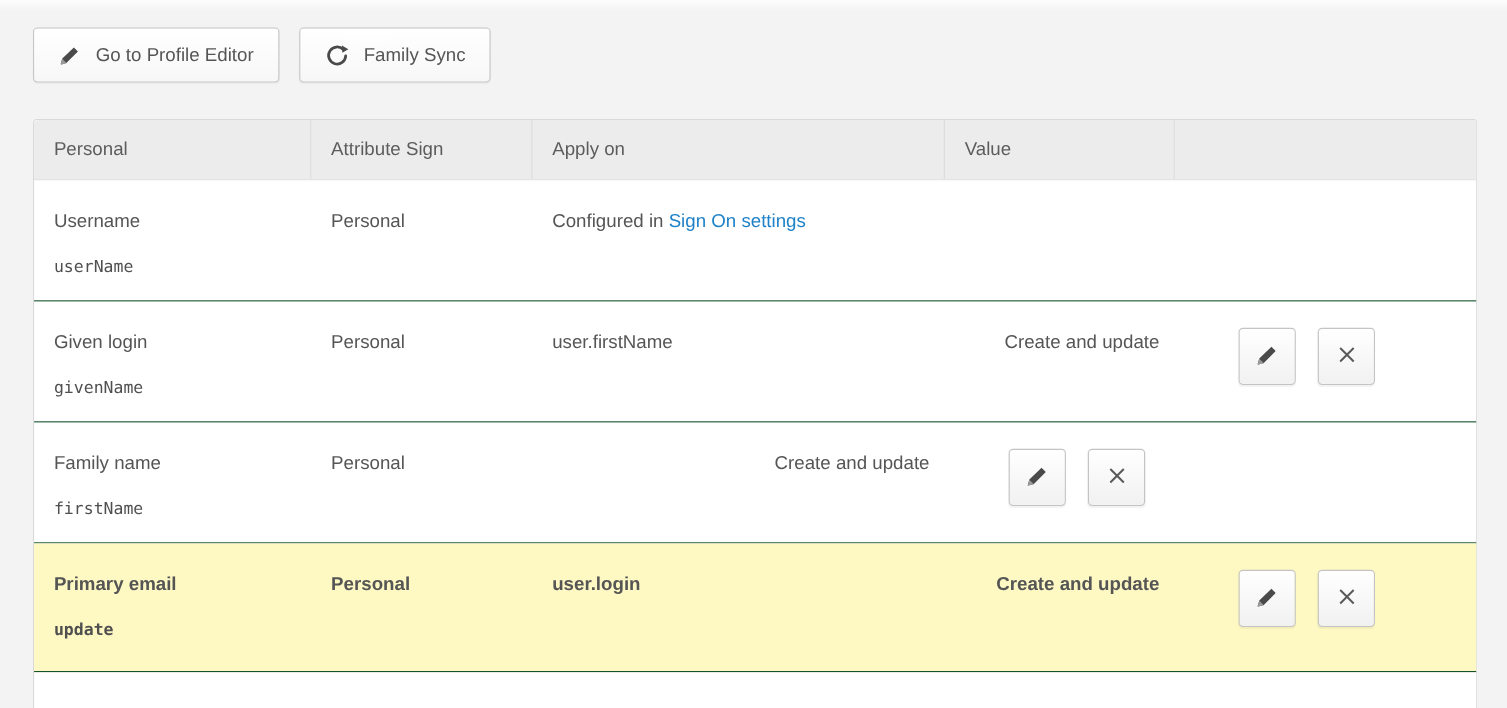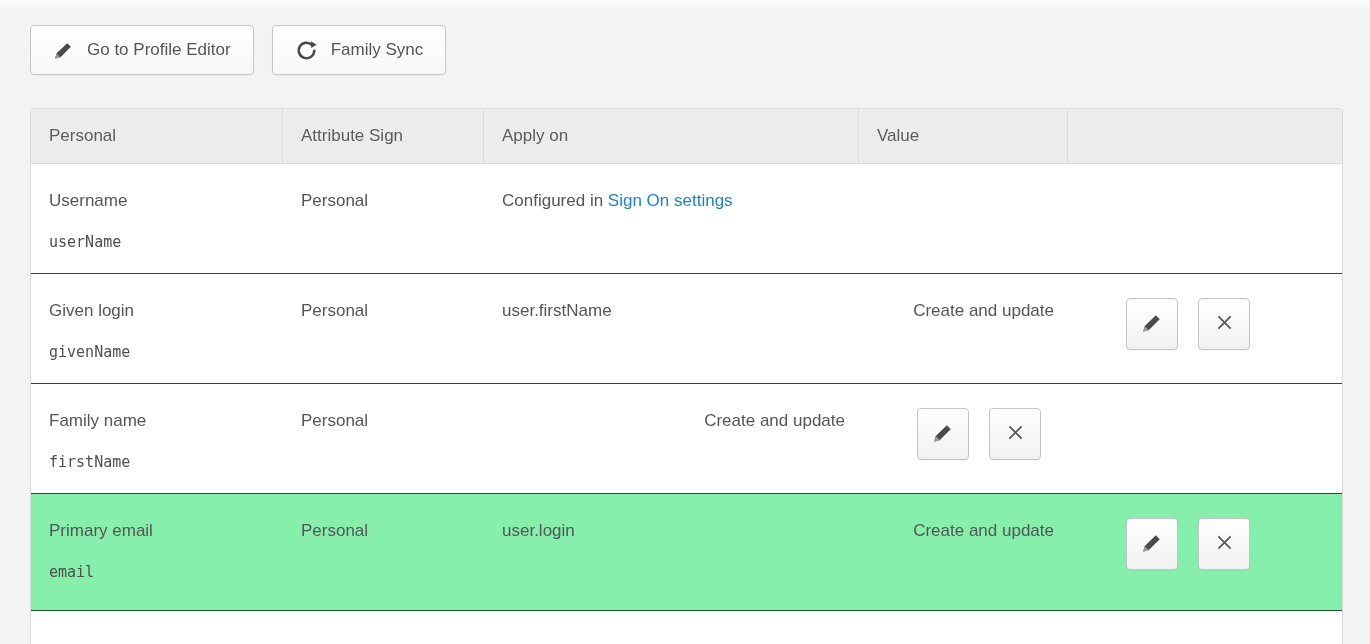--- a/index.html
+++ b/index.html
@@ -45,21 +45,21 @@
     border-bottom:1px solid #d9d9d9;
     border-radius:4px 4px 0 0;
   }
   .th {
     display:flex; align-items:center;
     padding-left:18px; font-size:17px; color:#5c5c5c;
     border-right:1px solid #dcdcdc;
   }
   .th:last-child { border-right:none; }
   .tbody-row { min-height:110px; border-bottom:1px solid #14532d; }
-  .tbody-row.highlighted { background:#86efac; min-height:117px; }
+  .tbody-row.highlighted { background:#fef9c3; min-height:117px;font-weight:bold; }
   .tbody-row.partial { min-height:60px; border-bottom:none; }
   .td { padding:27px 14px 20px 18px; font-size:17px; color:#555; }
   .attr-code {
     margin-top:22px; font-family:"DejaVu Sans Mono", monospace;
     font-size:15px; color:#4f4f4f;
   }
   .val-link { color:#1e82c8; text-decoration:none; cursor:pointer; }
   .apply-cell { padding-left:19px;text-align:right; }
 
   
@@ -173,21 +173,21 @@
               <path d="M5 5 L19 19 M19 5 L5 19" stroke="#5a5a5a" stroke-width="2.1" fill="none"></path>
             </svg>
           </span>
         </button>
       </div>
     </div>
 
     <div class="t-row tbody-row highlighted">
       <div class="td">
         <div>Primary email</div>
-        <div class="attr-code">email</div>
+        <div class="attr-code">update</div>
       </div>
       <div class="td">Personal</div>
       <div class="td">user.login</div>
       <div class="td apply-cell">Create and update</div>
       <div class="actions">
         <button class="icon-btn">
           <span>
             <svg width="22" height="22" viewBox="0 0 24 24">
               <path fill="#4a4a4a" d="M16.2 3.6l4.2 4.2L8.6 19.6l-5.5 1.6a.45.45 0 0 1-.56-.56l1.6-5.5L16.2 3.6z"></path>
               <path fill="#9a9a9a" d="M4.1 15.3l4.6 4.6-5.5 1.3a.45.45 0 0 1-.56-.56l1.46-5.34z"></path>

